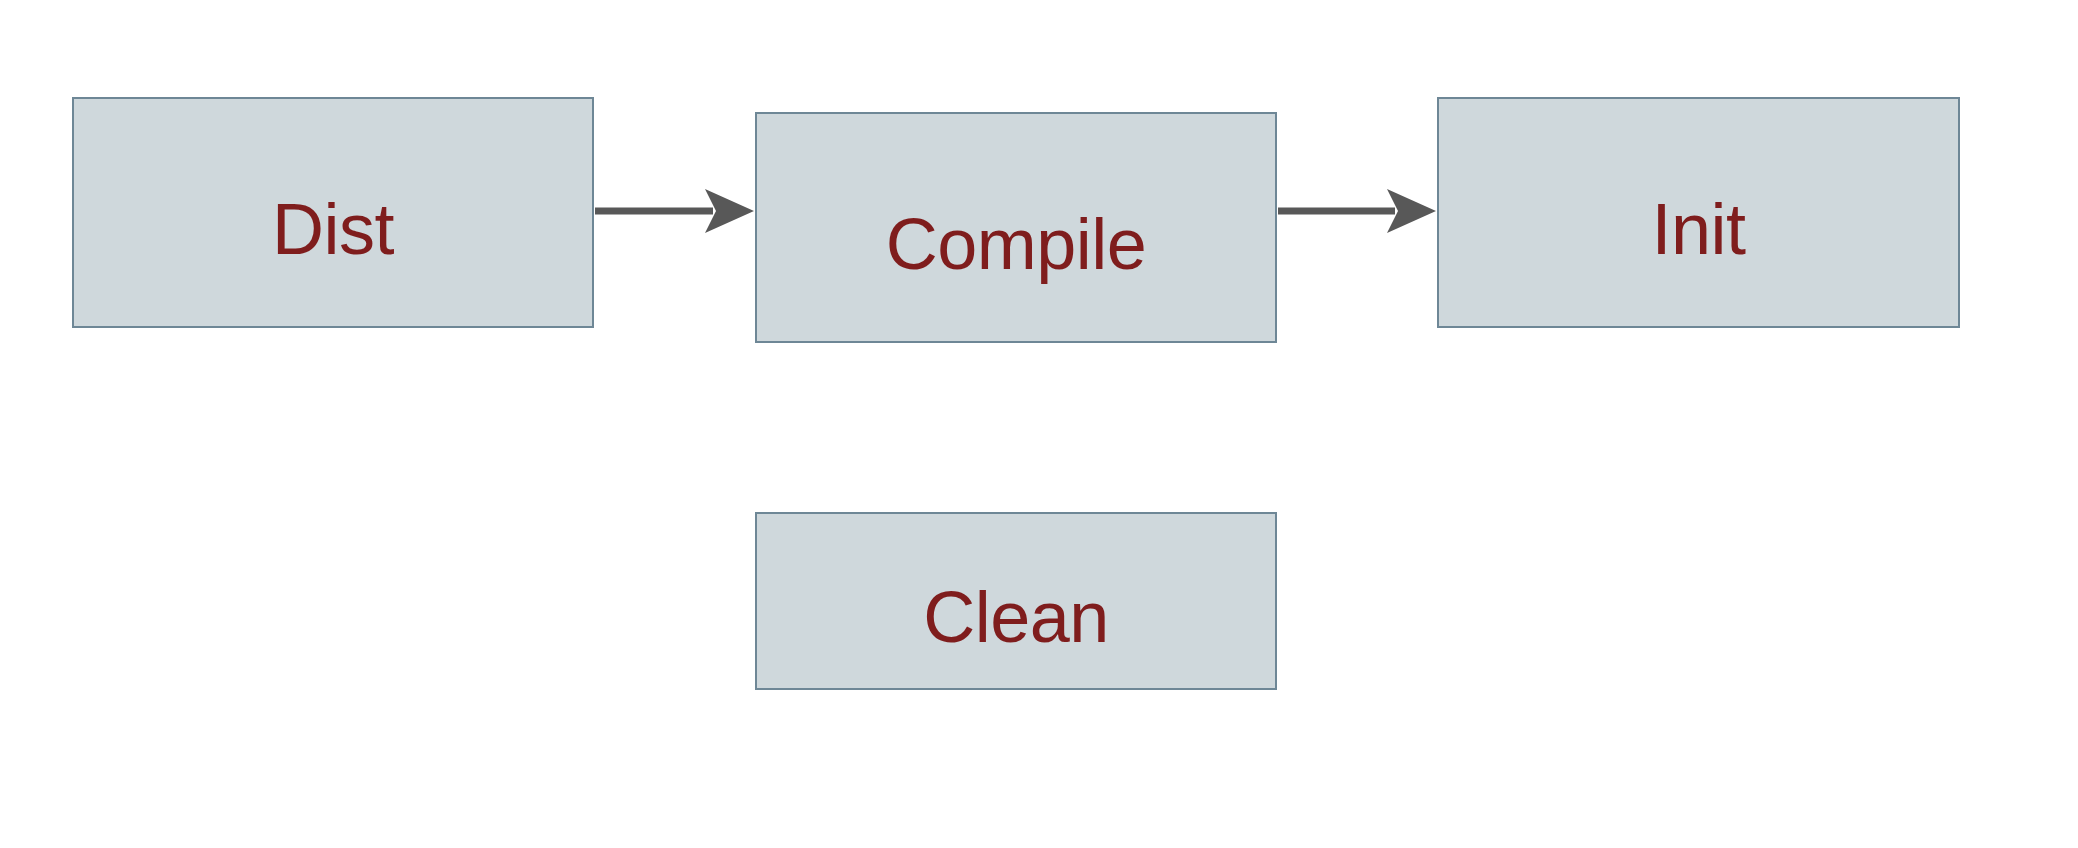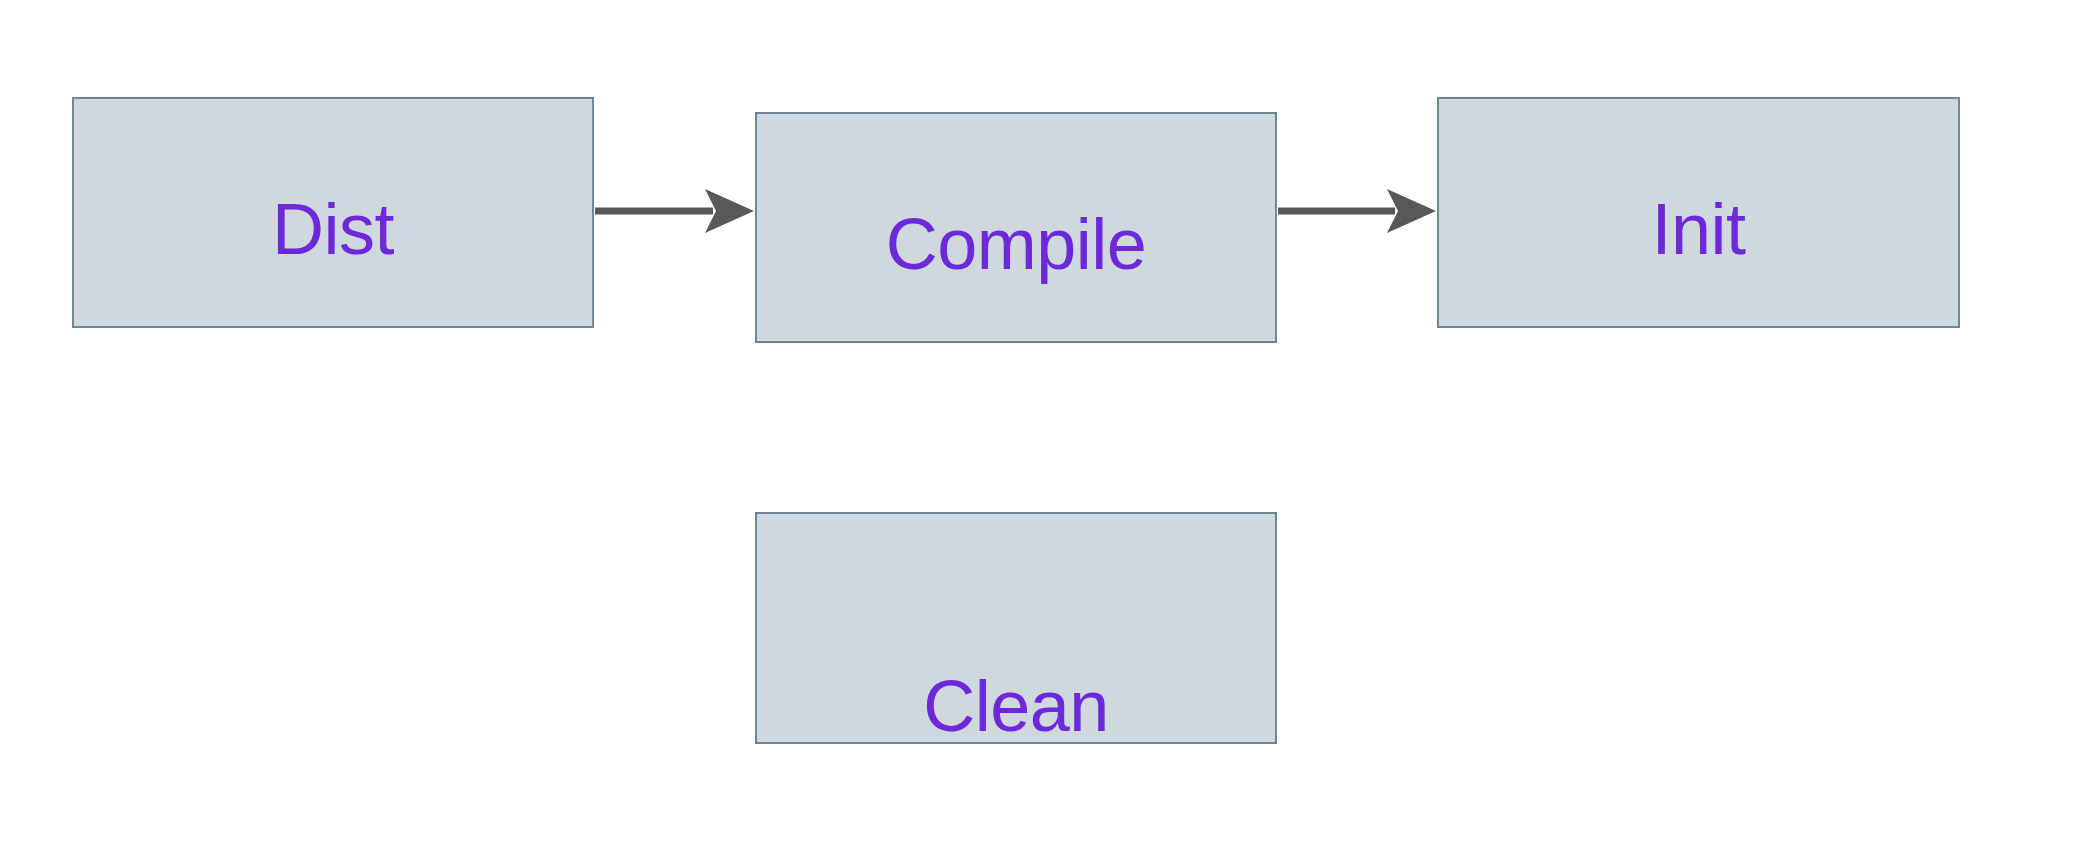--- a/index.html
+++ b/index.html
@@ -25,21 +25,21 @@
     border: 2px solid #6e8796;
     display: flex;
     align-items: center;
     justify-content: center;
   }
   .node-label {
     font-family: "Liberation Sans", sans-serif;
     font-size: 72px;
     line-height: 1;
     font-weight: 400;
-    color: #6d28d9;
+    color: #7f1d1d;
     letter-spacing: -0.5px;
     white-space: nowrap;
     user-select: none;
     margin-top: 32px;
   }
   .edge {
     position: absolute;
     overflow: visible;
   }
   .edge svg {
@@ -71,17 +71,17 @@
   </div>
 
   <div class="node" style="left:755px; top:112px; width:522px; height:231px;">
     <span class="node-label">Compile</span>
   </div>
 
   <div class="node" style="left:1437px; top:97px; width:523px; height:231px;align-items:center;">
     <span class="node-label">Init</span>
   </div>
 
-  <div class="node" style="left:755px; top:512px; width:522px; height:232px;align-items:flex-end;">
+  <div class="node" style="left:755px; top:512px; width:522px; height:178px;">
     <span class="node-label">Clean</span>
   </div>
 
 </div>
 
 </body></html>

